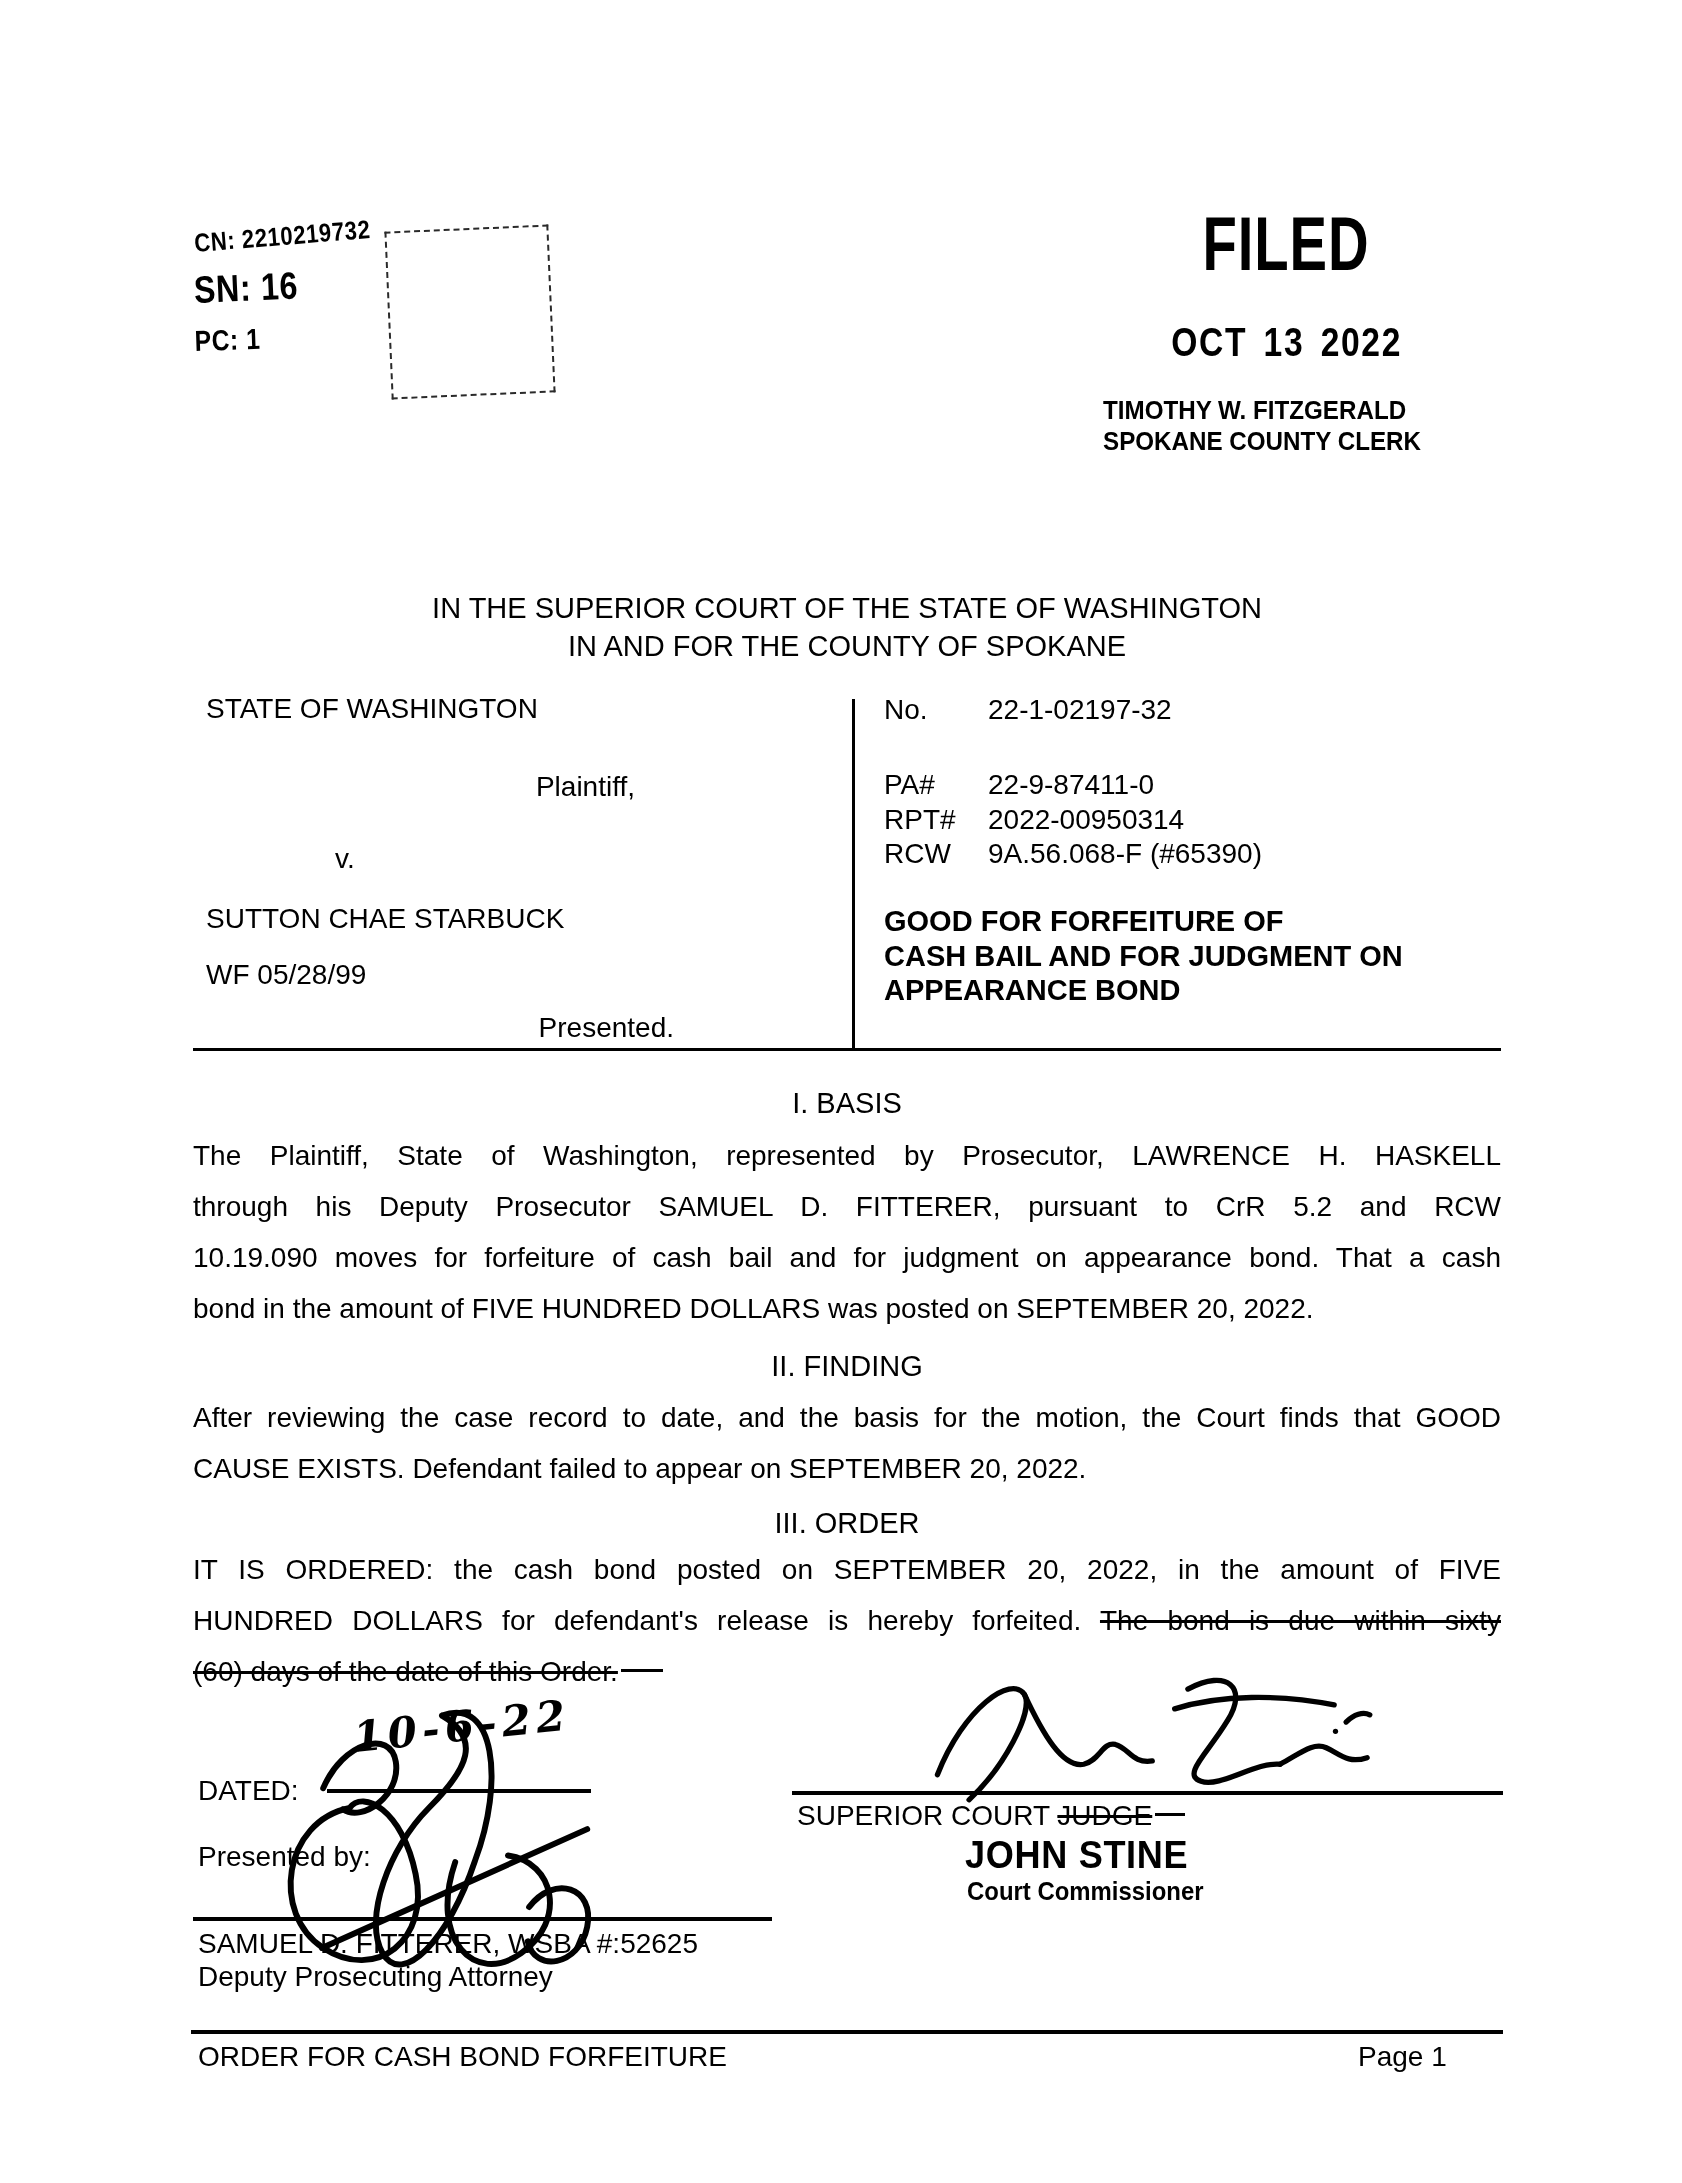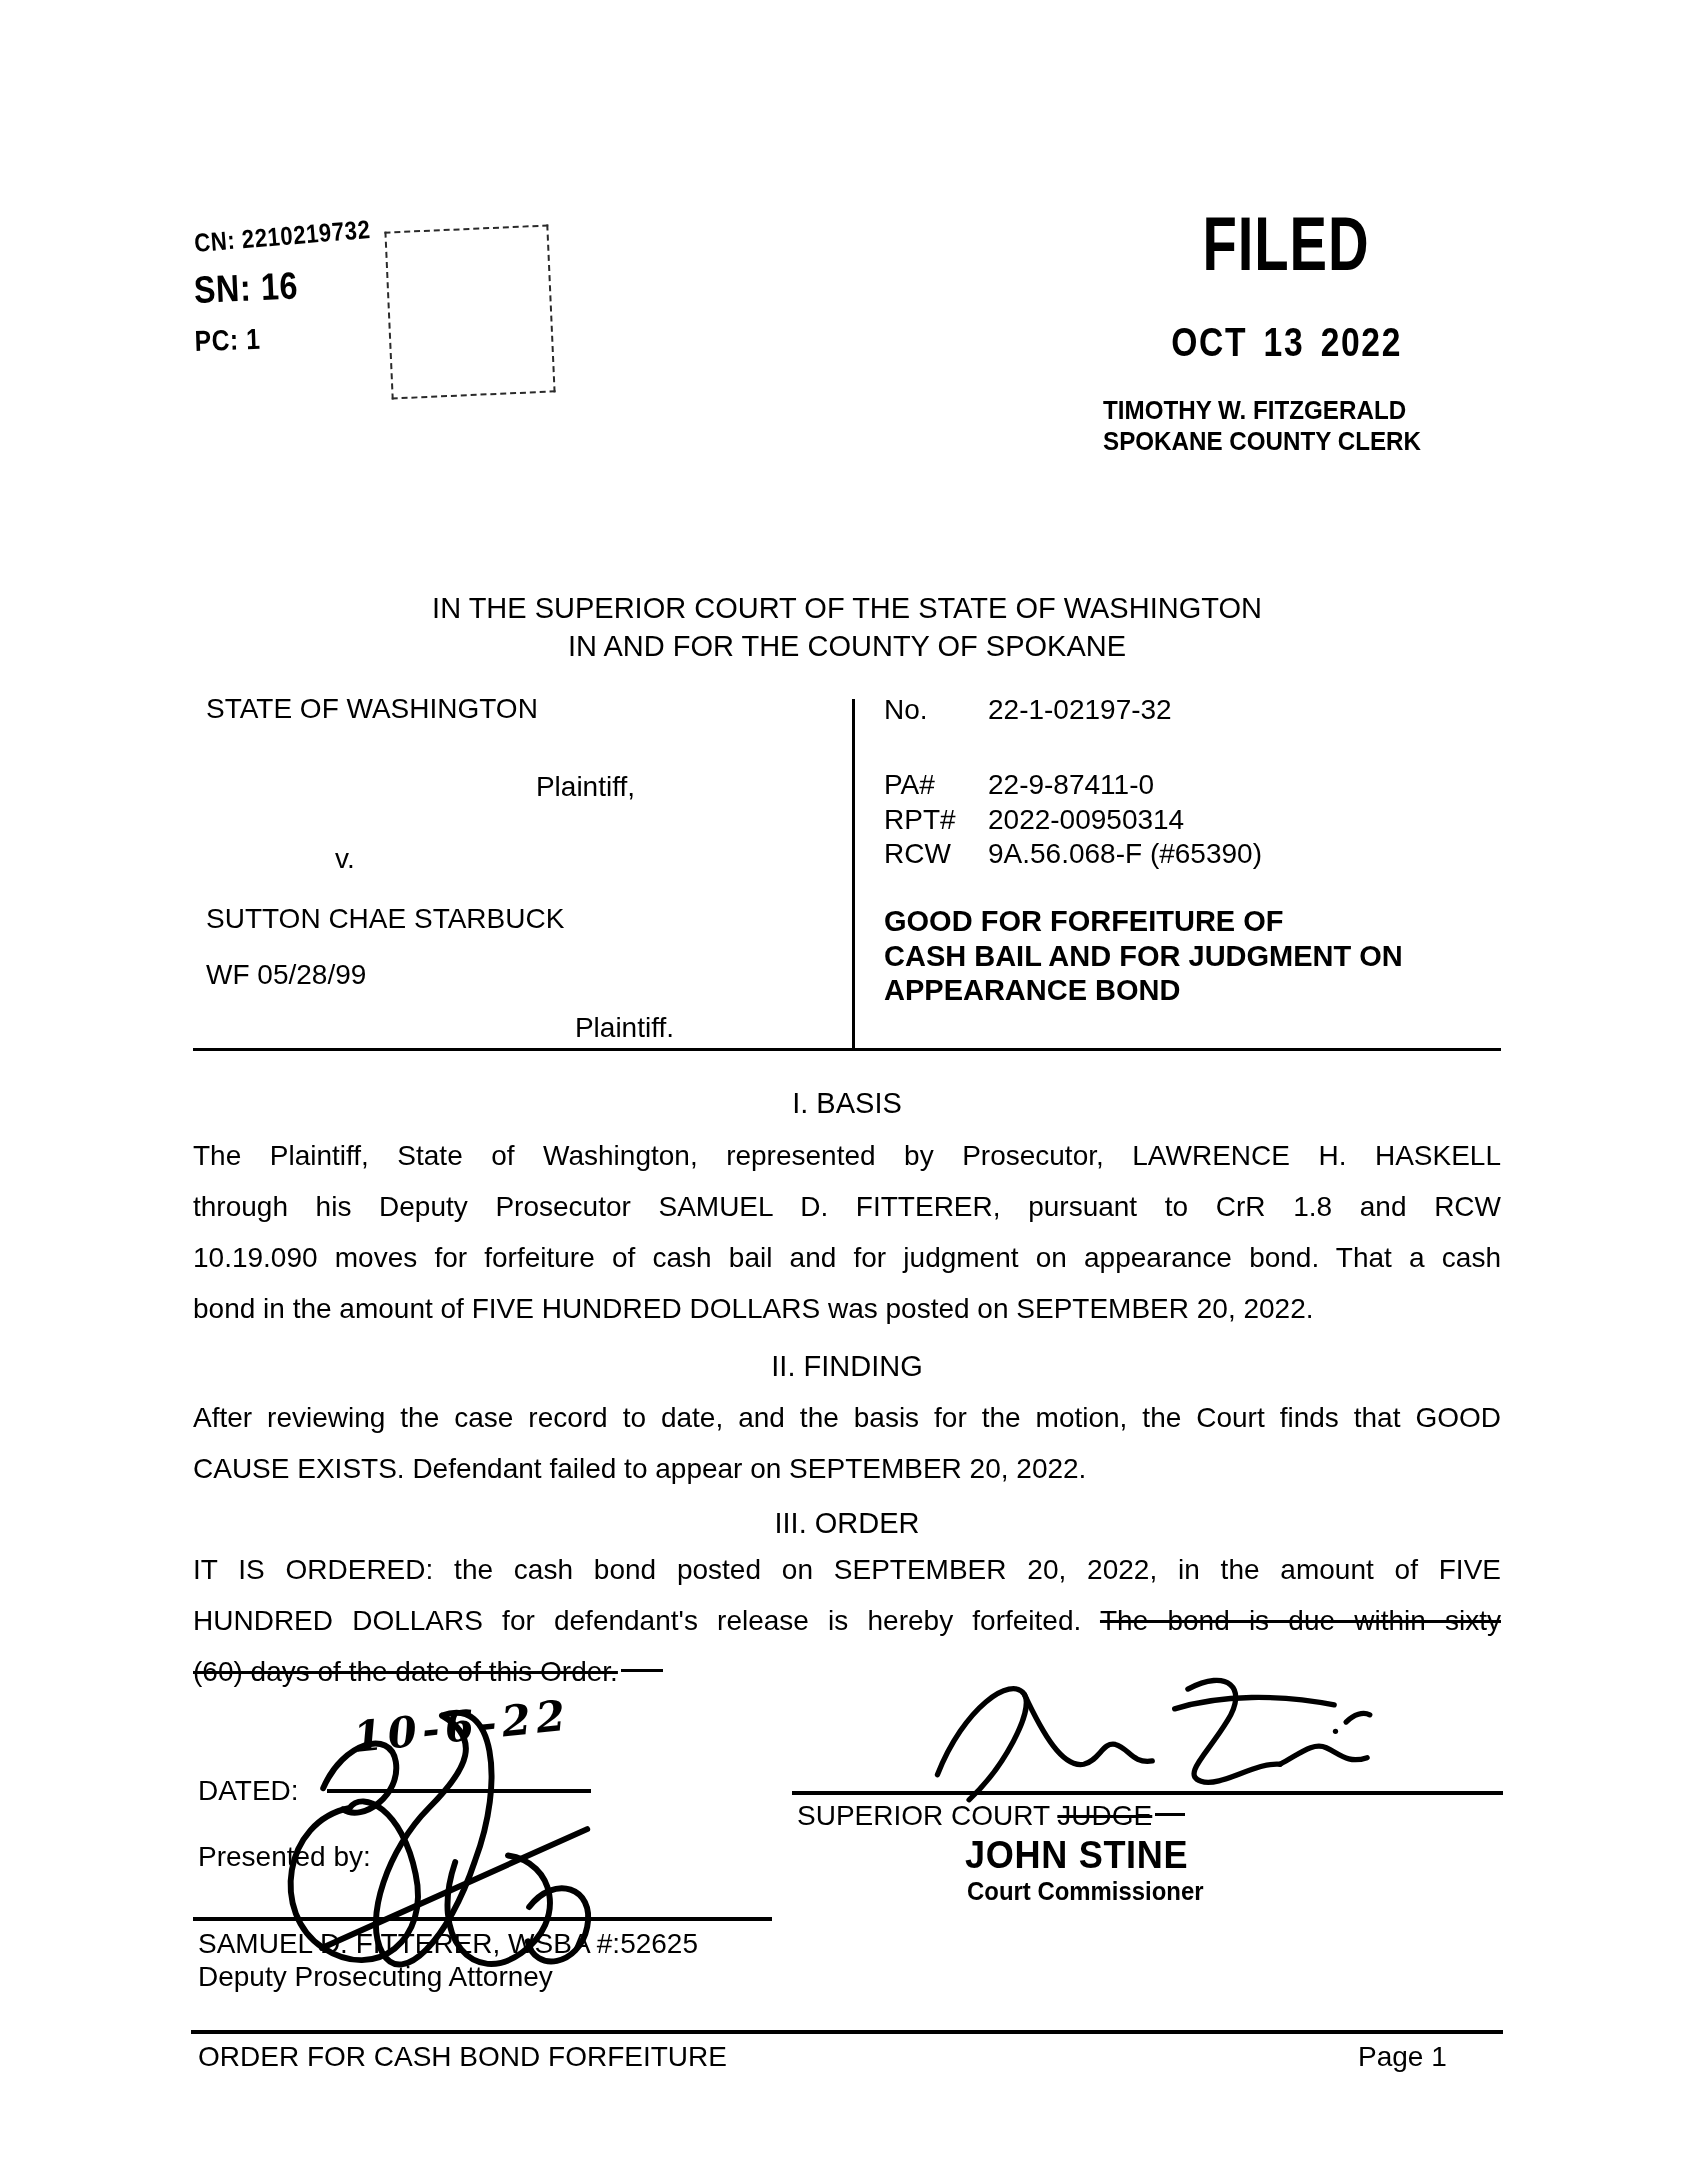--- a/index.html
+++ b/index.html
@@ -64,21 +64,21 @@
     <span class="clerkline">TIMOTHY W. FITZGERALD</span><br>
     <span class="clerkline">SPOKANE COUNTY CLERK</span>
   </div>
   <div class="abs t44 center" id="court2">IN AND FOR THE COUNTY OF SPOKANE</div>
 
   <div class="abs t43" style="left:206px;top:693px;">STATE OF WASHINGTON</div>
   <div class="abs t43 right" style="left:206px;top:771px;width:429px;">Plaintiff,</div>
   <div class="abs t43" style="left:335px;top:843px;">v.</div>
   <div class="abs t43" style="left:206px;top:903px;">SUTTON CHAE STARBUCK</div>
   <div class="abs t43" style="left:206px;top:959px;">WF 05/28/99</div>
-  <div class="abs t43 right" style="left:206px;top:1012px;width:468px;">Plaintiff.</div>
+  <div class="abs t43 right" style="left:206px;top:1012px;width:468px;">Presented.</div>
 
   <div class="abs vline" id="capvline"></div>
   <div class="abs hline" id="caphline"></div>
 
   <div class="abs t43" style="left:884px;top:694px;">
     <span class="caselabel">No.</span><span>22-1-02197-32</span>
   </div>
   <div class="abs t43" style="left:884px;top:769px;">
     <span class="caselabel">PA#</span><span>22-9-87411-0</span>
   </div>
@@ -88,21 +88,21 @@
   <div class="abs t43" style="left:884px;top:838px;">
     <span class="caselabel">RCW</span><span>9A.56.068-F (#65390)</span>
   </div>
   <div class="abs t44 bold" style="left:884px;top:905px;">GOOD FOR FORFEITURE OF</div>
   <div class="abs t44 bold" style="left:884px;top:940px;">CASH BAIL AND FOR JUDGMENT ON</div>
   <div class="abs t44 bold" style="left:884px;top:974px;">APPEARANCE BOND</div>
 
   <div class="abs t44 center" style="left:193px;top:1087px;width:1308px;">I. BASIS</div>
   <div class="abs para" style="left:193px;top:1130px;">
     <div class="ln jline">The Plaintiff, State of Washington, represented by Prosecutor, LAWRENCE H. HASKELL</div>
-    <div class="ln jline">through his Deputy Prosecutor SAMUEL D. FITTERER, pursuant to CrR 1.8 and RCW</div>
+    <div class="ln jline">through his Deputy Prosecutor SAMUEL D. FITTERER, pursuant to CrR 5.2 and RCW</div>
     <div class="ln jline">10.19.090 moves for forfeiture of cash bail and for judgment on appearance bond. That a cash</div>
     <div class="ln">bond in the amount of FIVE HUNDRED DOLLARS was posted on SEPTEMBER 20, 2022.</div>
   </div>
 
   <div class="abs t44 center" style="left:193px;top:1350px;width:1308px;">II. FINDING</div>
   <div class="abs para" style="left:193px;top:1392px;">
     <div class="ln jline">After reviewing the case record to date, and the basis for the motion, the Court finds that GOOD</div>
     <div class="ln">CAUSE EXISTS. Defendant failed to appear on SEPTEMBER 20, 2022.</div>
   </div>
 

